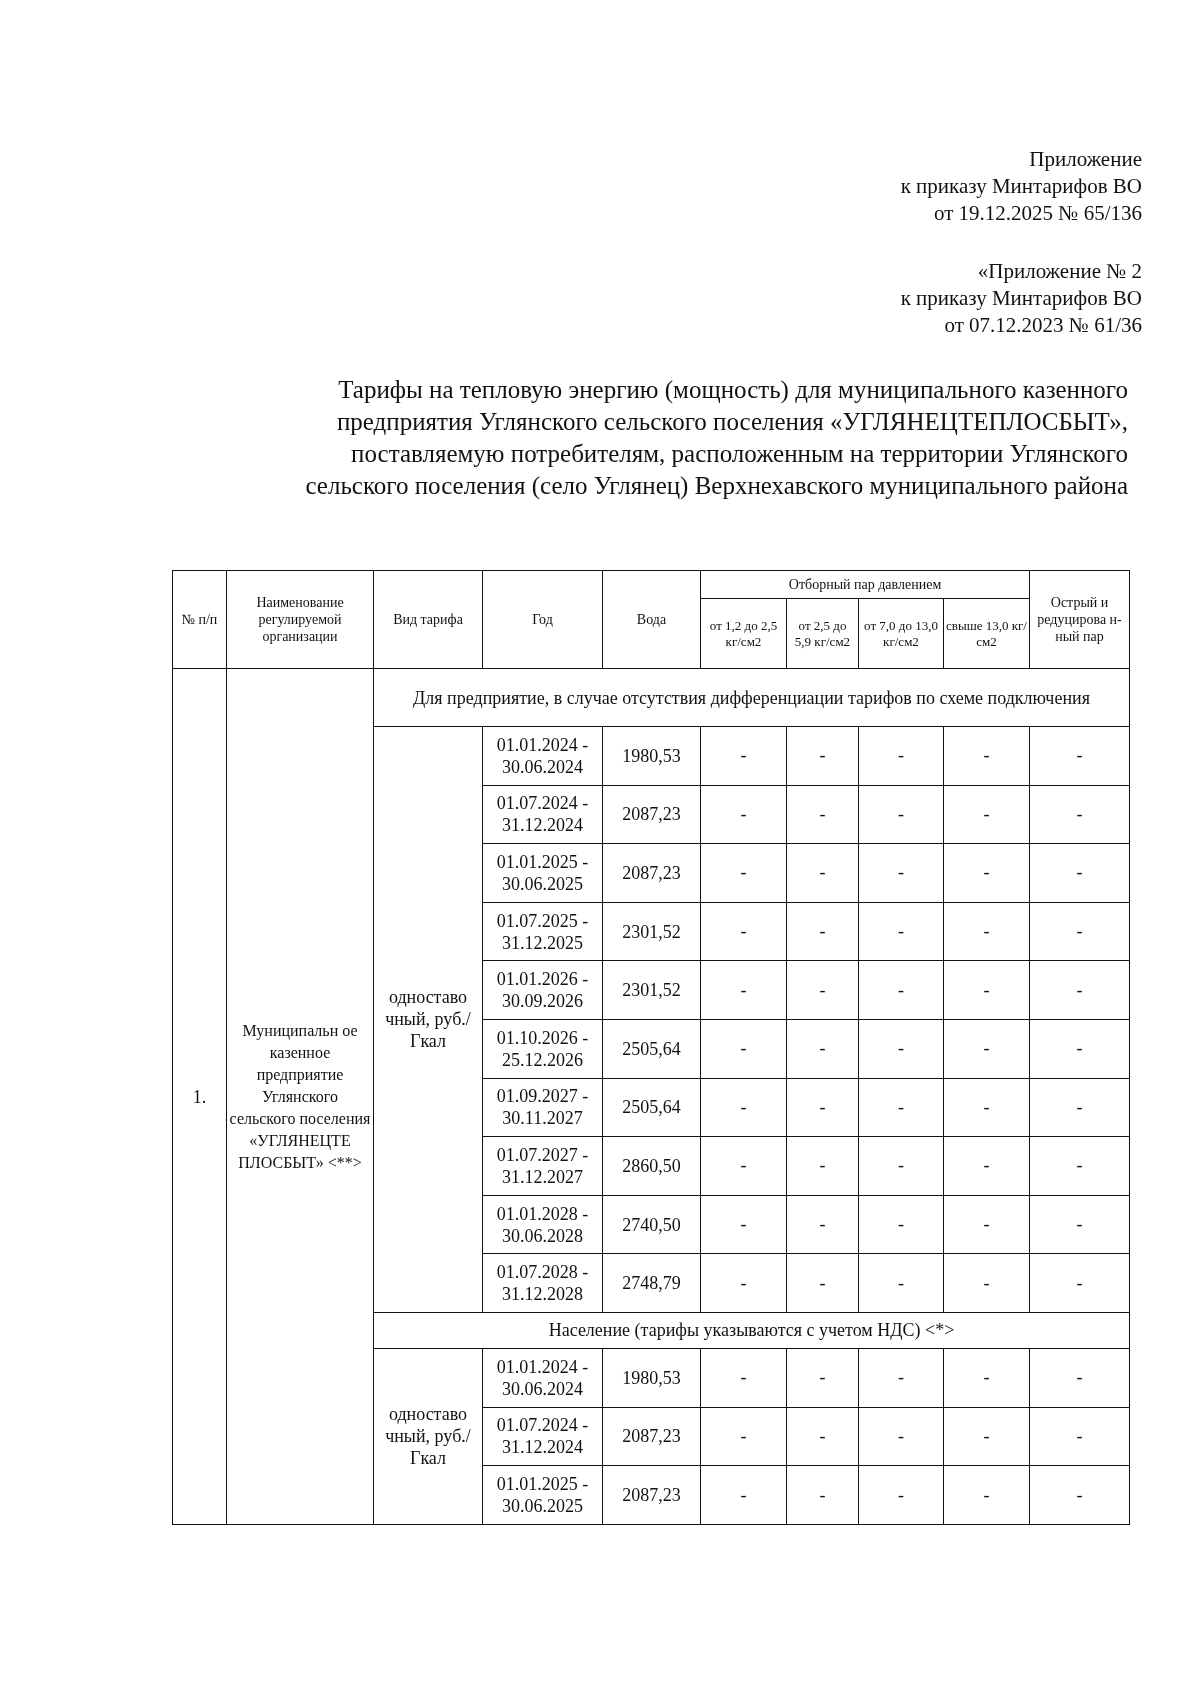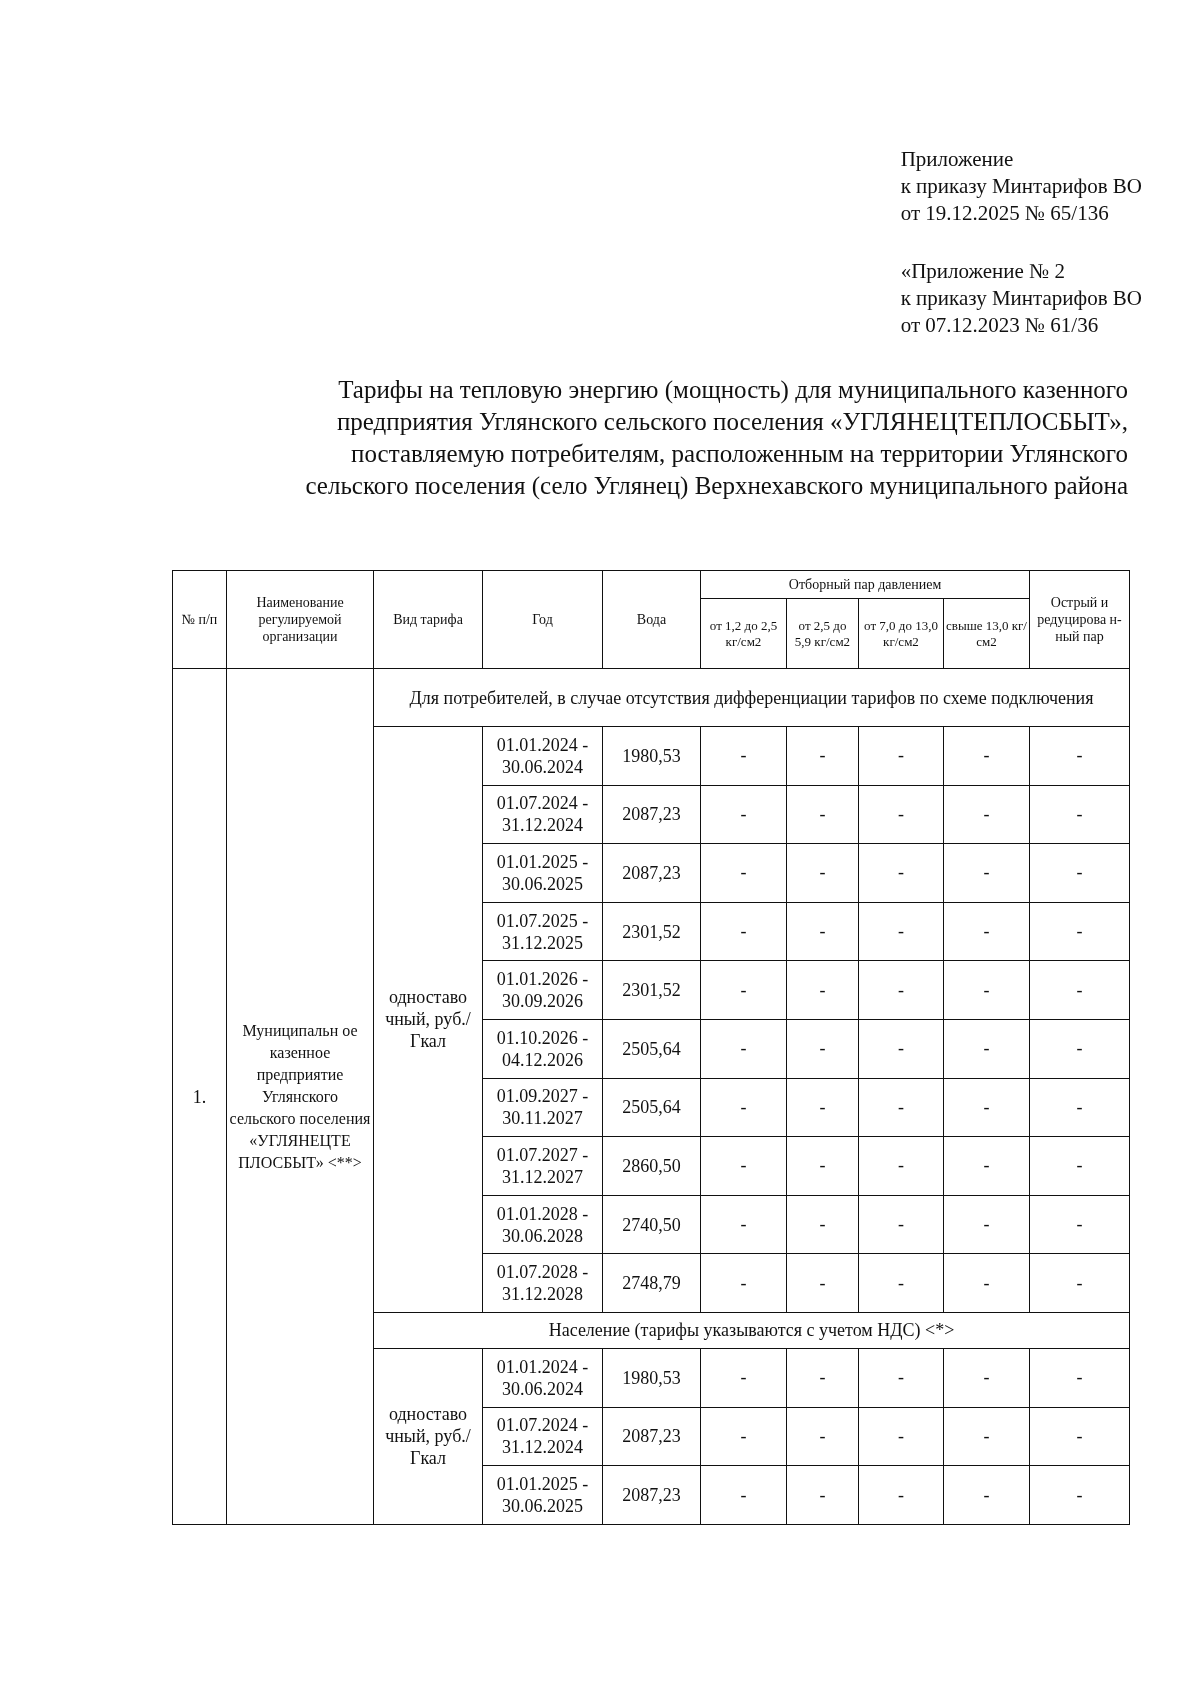--- a/index.html
+++ b/index.html
@@ -1,18 +1,18 @@
 <!DOCTYPE html>
 <html><head>
 <meta charset="utf-8">
 <style>
   html, body { margin: 0; padding: 0; background: #ffffff; }
   body { width: 1200px; height: 1700px; position: relative; overflow: hidden;
          font-family: "Liberation Serif", "DejaVu Serif", serif; color: #111; }
-  .ref-block { position: absolute; right: 58px; font-size: 21px; line-height: 27px; }
+  .ref-block { position: absolute; right: 58px; text-align: right; font-size: 21px; line-height: 27px; }
   #ref1 { top: 146px; }
   #ref2 { top: 258px; }
   .title { position: absolute; left: 172px; width: 956px; top: 374px; text-align: right;
            font-size: 25px; line-height: 32px; }
   table.tariffs { position: absolute; left: 172px; top: 570px; width: 957px;
                   border-collapse: collapse; table-layout: fixed; }
   table.tariffs td, table.tariffs th { border: 1.5px solid #111; text-align: center;
                   vertical-align: middle; padding: 0 2px; font-weight: normal; }
   .hdr { font-size: 14px; line-height: 17px; }
   .hdr-small { font-size: 13px; line-height: 16px; }
@@ -71,21 +71,21 @@
       <th class="hdr-small">от 2,5 до 5,9 кг/см2</th>
       <th class="hdr-small">от 7,0 до 13,0 кг/см2</th>
       <th class="hdr-small">свыше 13,0 кг/см2</th>
     </tr>
   </thead>
   <tbody>
 
     <tr style="height:58px">
       <td rowspan="16" class="cell">1.</td>
       <td rowspan="16" class="org">Муниципальн ое казенное предприятие Углянского сельского поселения «УГЛЯНЕЦТЕ ПЛОСБЫТ» &lt;**&gt;</td>
-      <td colspan="8" class="section">Для потребителей, в случае отсутствия дифференциации тарифов по схеме подключения</td>
+      <td colspan="8" class="section">Для предприятие, в случае отсутствия дифференциации тарифов по схеме подключения</td>
     </tr>
     <tr style="height:58.6px">
       <td rowspan="10" class="cell">одноставо чный, руб./Гкал</td>
       <td class="cell">
           <div>01.01.2024 -</div>
           <div>30.06.2024</div>
         </td>
       <td class="cell">1980,53</td>
       <td class="dash">-</td>
       <td class="dash">-</td>
@@ -137,21 +137,21 @@
       <td class="cell">2301,52</td>
       <td class="dash">-</td>
       <td class="dash">-</td>
       <td class="dash">-</td>
       <td class="dash">-</td>
       <td class="dash">-</td>
     </tr>
     <tr style="height:58.6px">
       <td class="cell">
           <div>01.10.2026 -</div>
-          <div>04.12.2026</div>
+          <div>25.12.2026</div>
         </td>
       <td class="cell">2505,64</td>
       <td class="dash">-</td>
       <td class="dash">-</td>
       <td class="dash">-</td>
       <td class="dash">-</td>
       <td class="dash">-</td>
     </tr>
     <tr style="height:58.6px">
       <td class="cell">

